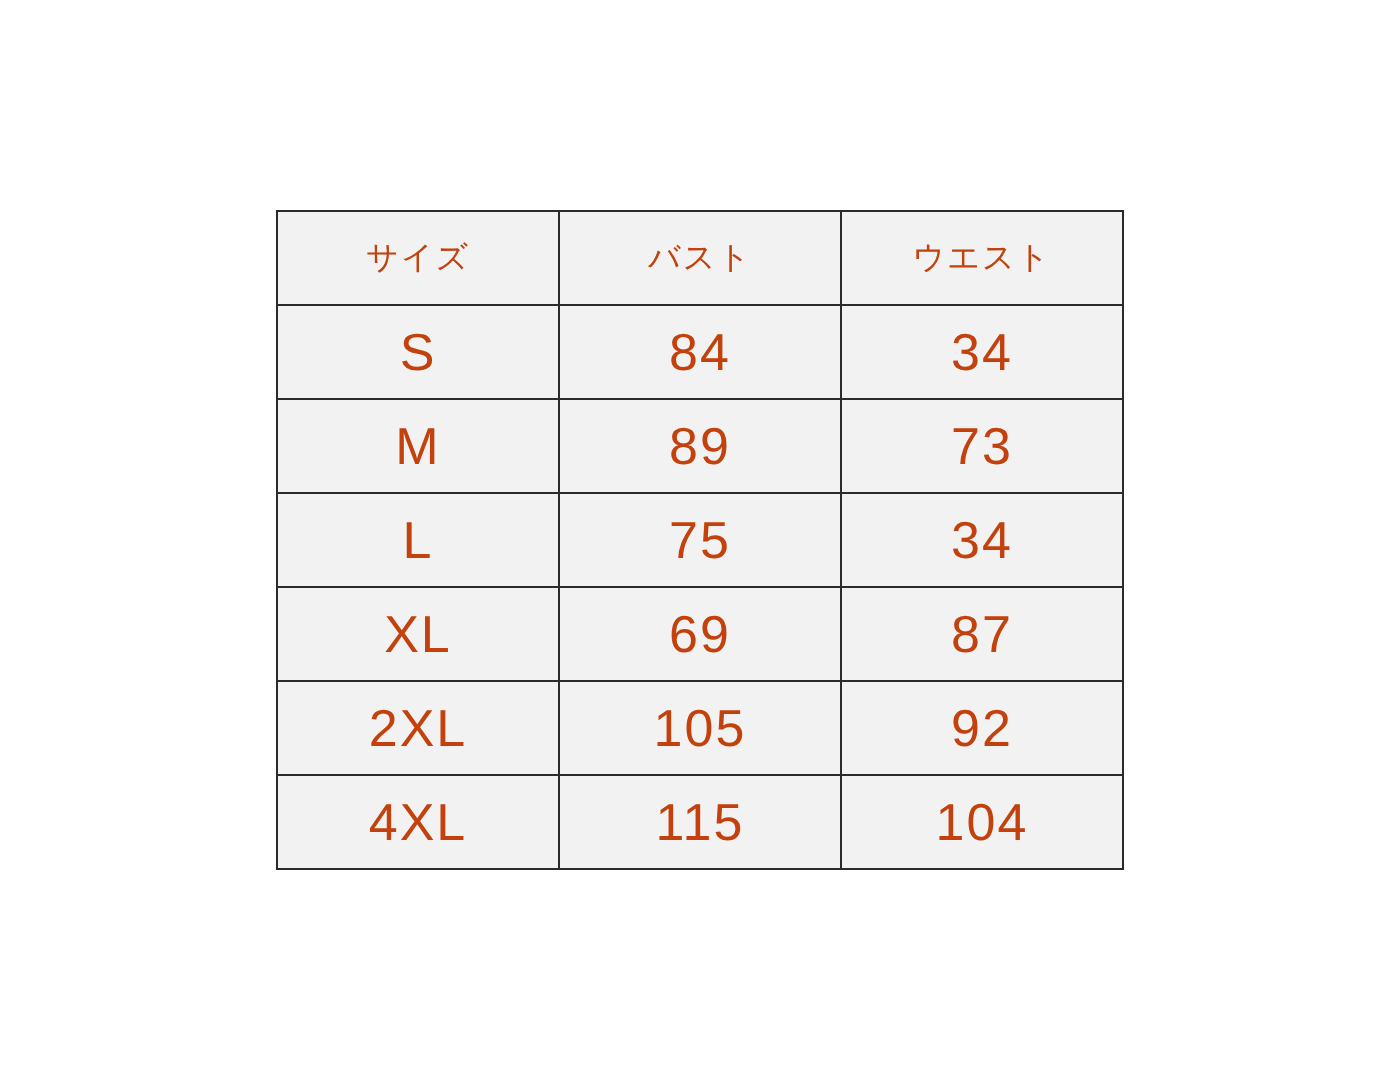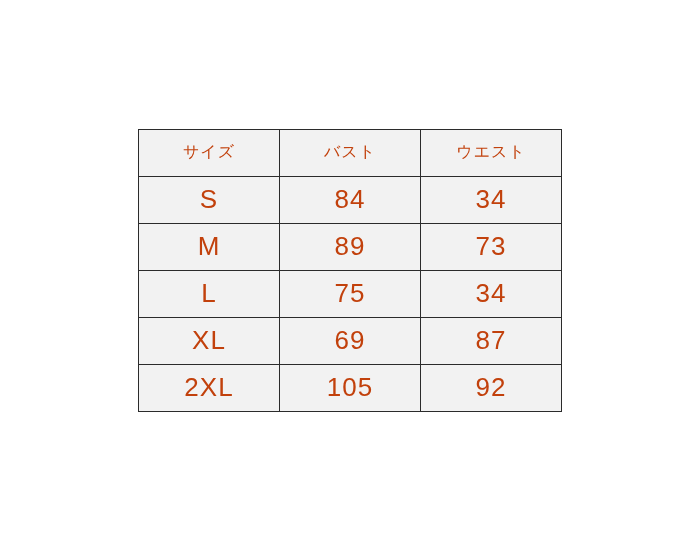--- a/index.html
+++ b/index.html
@@ -82,15 +82,20 @@
       <tr>
         <td>XL</td>
         <td>69</td>
         <td>87</td>
       </tr>
       <tr>
         <td>2XL</td>
         <td>105</td>
         <td>92</td>
       </tr>
+      <tr>
+        <td>4XL</td>
+        <td>115</td>
+        <td>104</td>
+      </tr>
     </tbody>
   </table>
 </div>
 
 </body></html>

